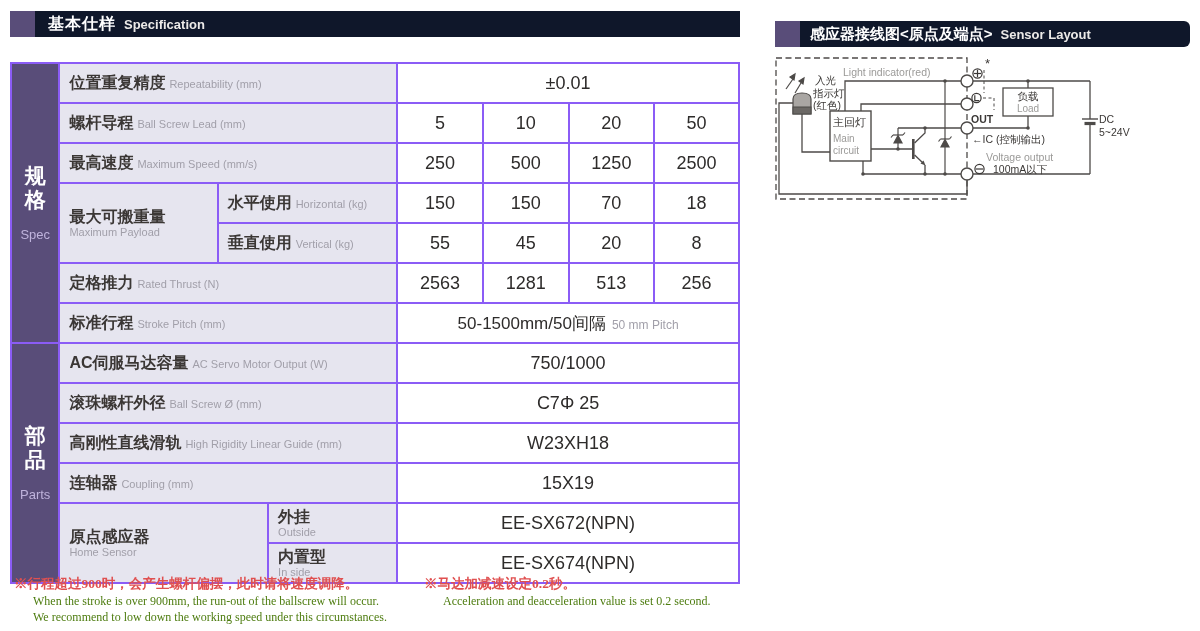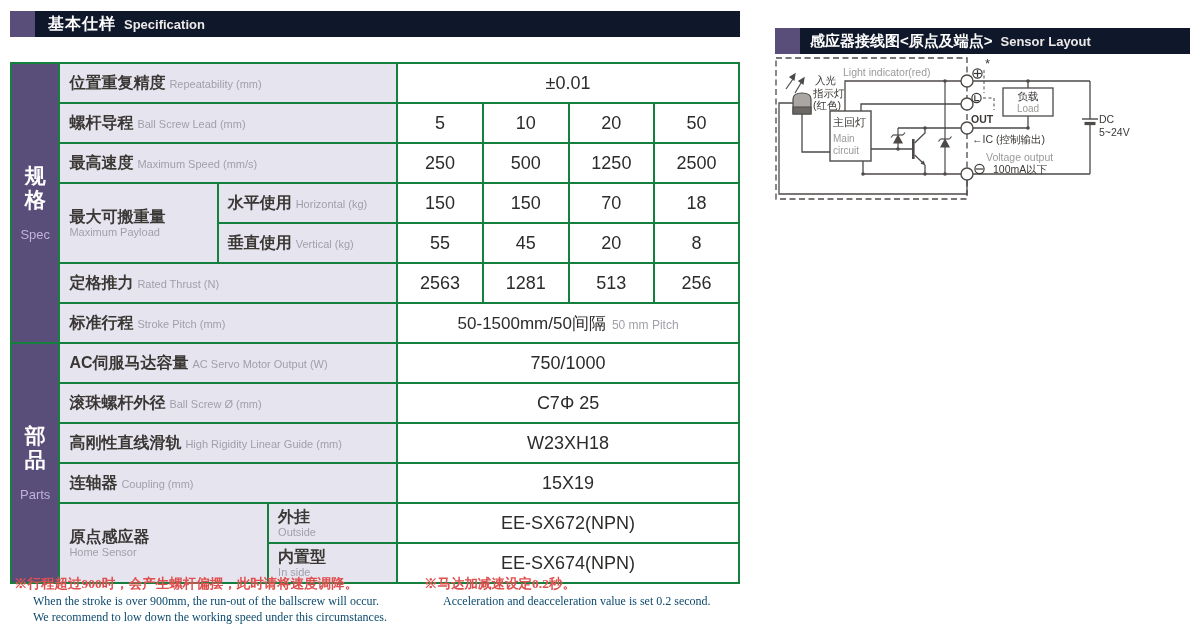--- a/index.html
+++ b/index.html
@@ -11,50 +11,50 @@
   
   .panel-bar{position:absolute;height:26px;background:#0f172a;display:flex;align-items:center;}
   .bar-sq{width:25px;height:26px;background:#594d79;flex:0 0 25px;}
   .bar-zh{color:#ffffff;font-size:16px;font-weight:bold;margin-left:13px;letter-spacing:1px;white-space:nowrap;}
   .bar-en{color:#eceae8;font-size:13px;font-weight:bold;margin-left:8px;white-space:nowrap;}
   
   table.spec{
     position:absolute;left:10px;top:62px;width:730px;
     border-collapse:collapse;table-layout:fixed;
   }
-  table.spec td{border:2px solid #15803d;height:36px;overflow:hidden;vertical-align:middle;}
+  table.spec td{border:2px solid #8b5cf6;height:36px;overflow:hidden;vertical-align:middle;}
   td.side{background:#594d79;text-align:center;}
   .side-ch{color:#ffffff;font-size:21px;font-weight:bold;line-height:1.12;}
   .side-en{color:#bfb3dc;font-size:13px;margin-top:16px;}
   td.lbl{background:#e6e5ef;padding-left:9px;}
   .zh{font-size:16px;font-weight:600;color:#3b3735;white-space:nowrap;}
   .en{font-size:11px;color:#a19fa9;margin-left:4px;white-space:nowrap;}
   td.lbl.two .zh,td.lbl.two .en{display:block;margin-left:0;line-height:1.12;}
   td.val{background:#ffffff;text-align:center;font-size:18px;color:#2e2c2b;border-radius:13px;}
   .val-en{font-size:12px;color:#a19fa9;margin-left:6px;margin-top:12px;}
   
   .note{position:absolute;top:576px;font-family:Liberation Serif, serif;}
   .note-zh{font-size:13.5px;color:#e05050;font-weight:600;line-height:1.25;}
-  .note-en{font-size:12px;color:#0c4a6e;margin-left:19px;line-height:1.34;}
+  .note-en{font-size:12px;color:#4d7c0f;margin-left:19px;line-height:1.34;}
   
   svg.diagram{position:absolute;left:773px;top:53px;}
   svg.diagram text{font-family:"Liberation Sans","DejaVu Sans",sans-serif;}
   .t-dark{fill:#3b3836;}
   .t-gray{fill:#9b9a98;}
 </style>
 </head>
 <body>
 
 <div class="panel-bar" style="left:10px;top:11px;width:730px;">
   <div class="bar-sq"></div>
   <span class="bar-zh">基本仕样</span>
   <span class="bar-en">Specification</span>
 </div>
 
-<div class="panel-bar" style="left:775px;top:28px;width:415px;">
+<div class="panel-bar" style="left:775px;top:21px;width:415px;border-radius:6px;">
   <div class="bar-sq"></div>
   <span class="bar-zh" style="font-size:15px;margin-left:10px;letter-spacing:0;">感应器接线图&lt;原点及端点&gt;</span>
   <span class="bar-en">Sensor Layout</span>
 </div>
 
 <table class="spec">
   <colgroup>
     <col style="width:48px">
       <col style="width:157px">
       <col style="width:50px">

